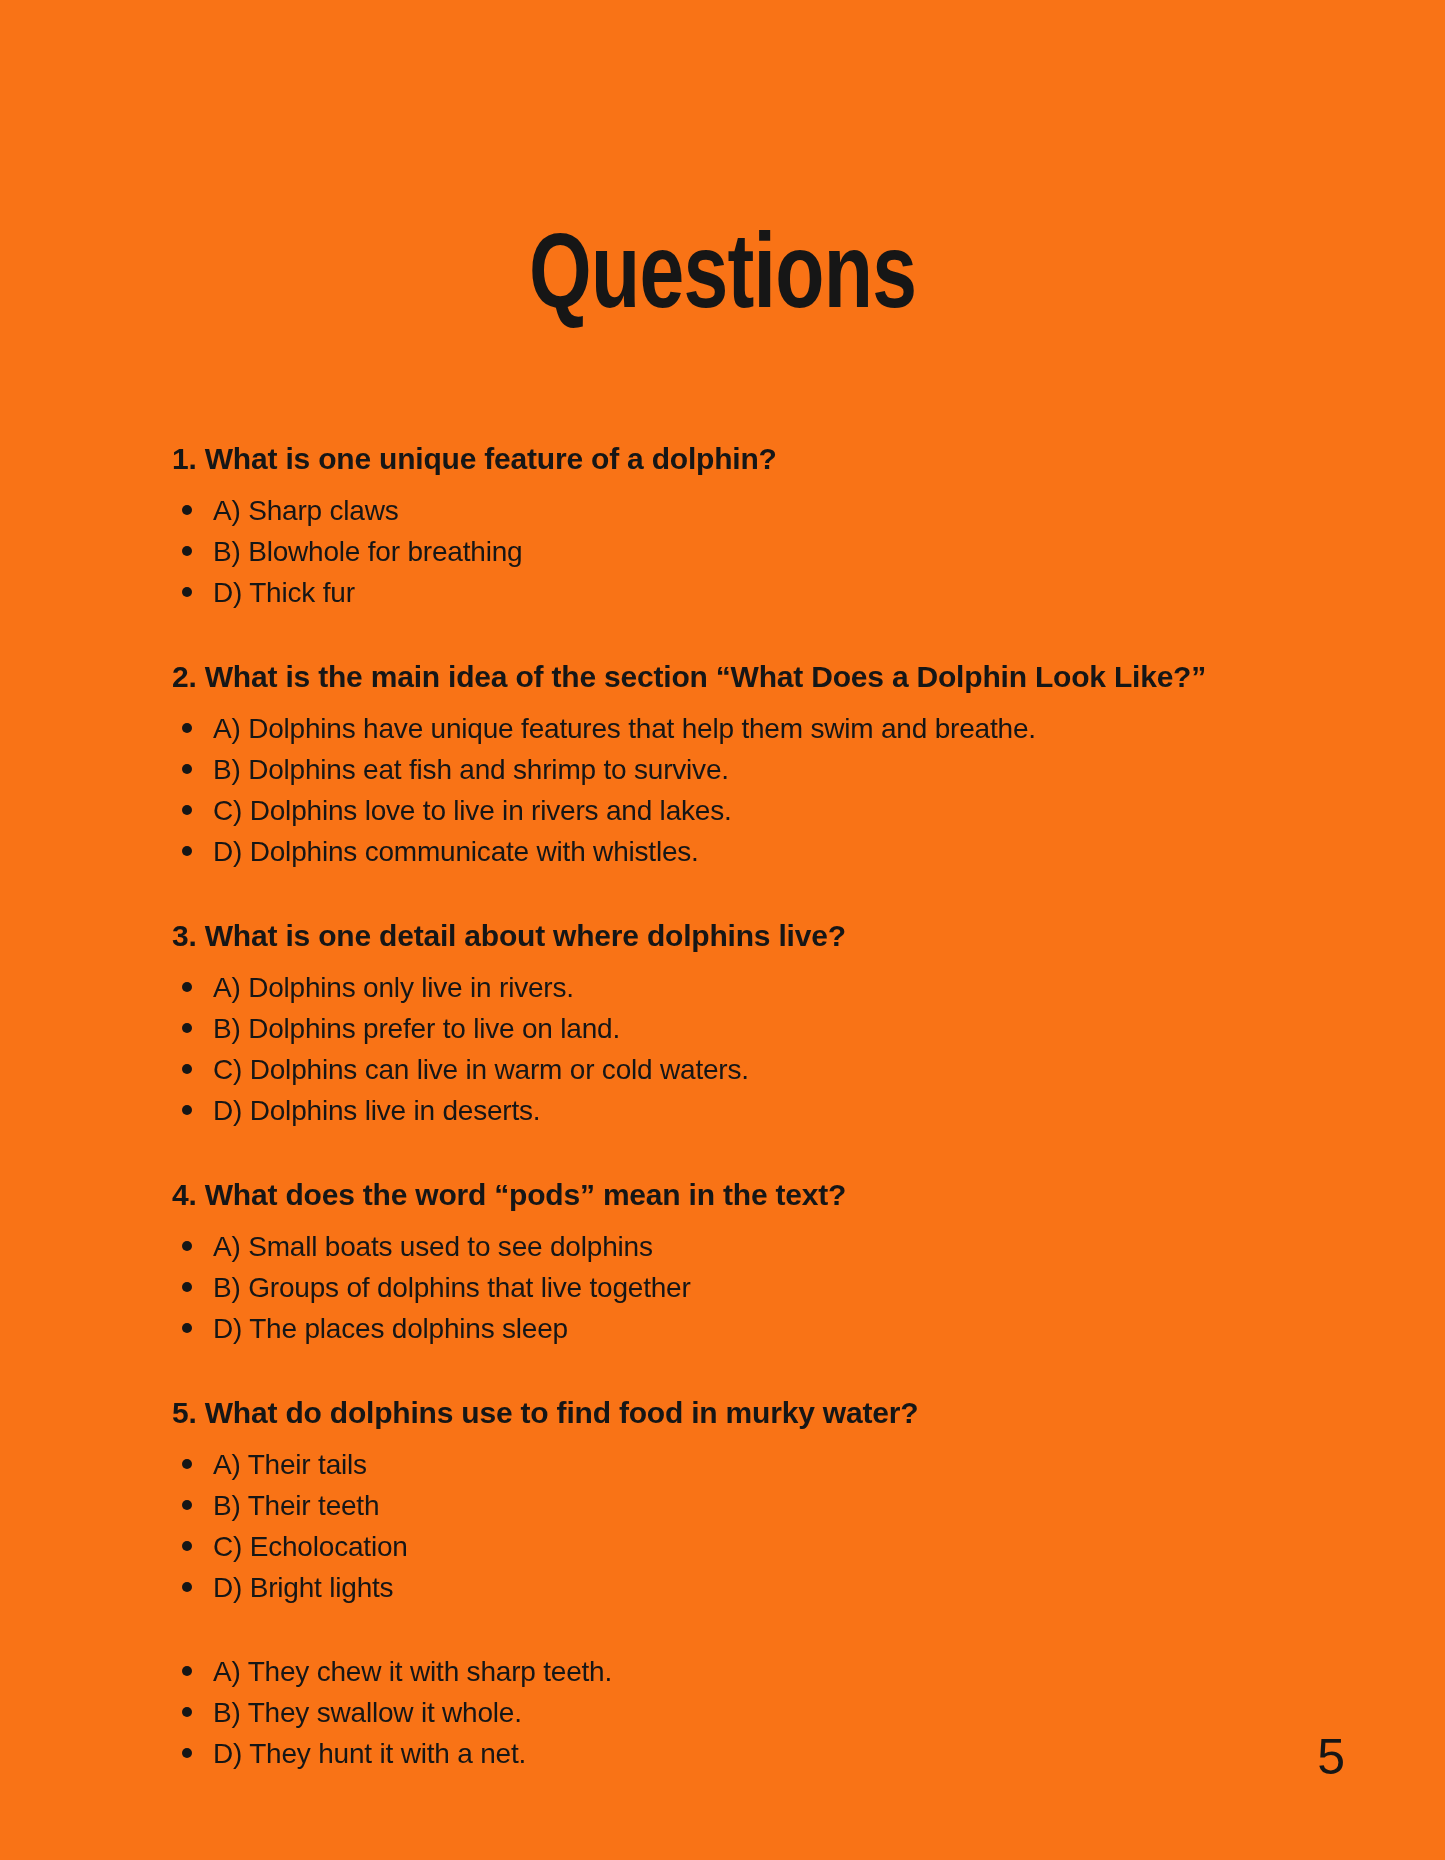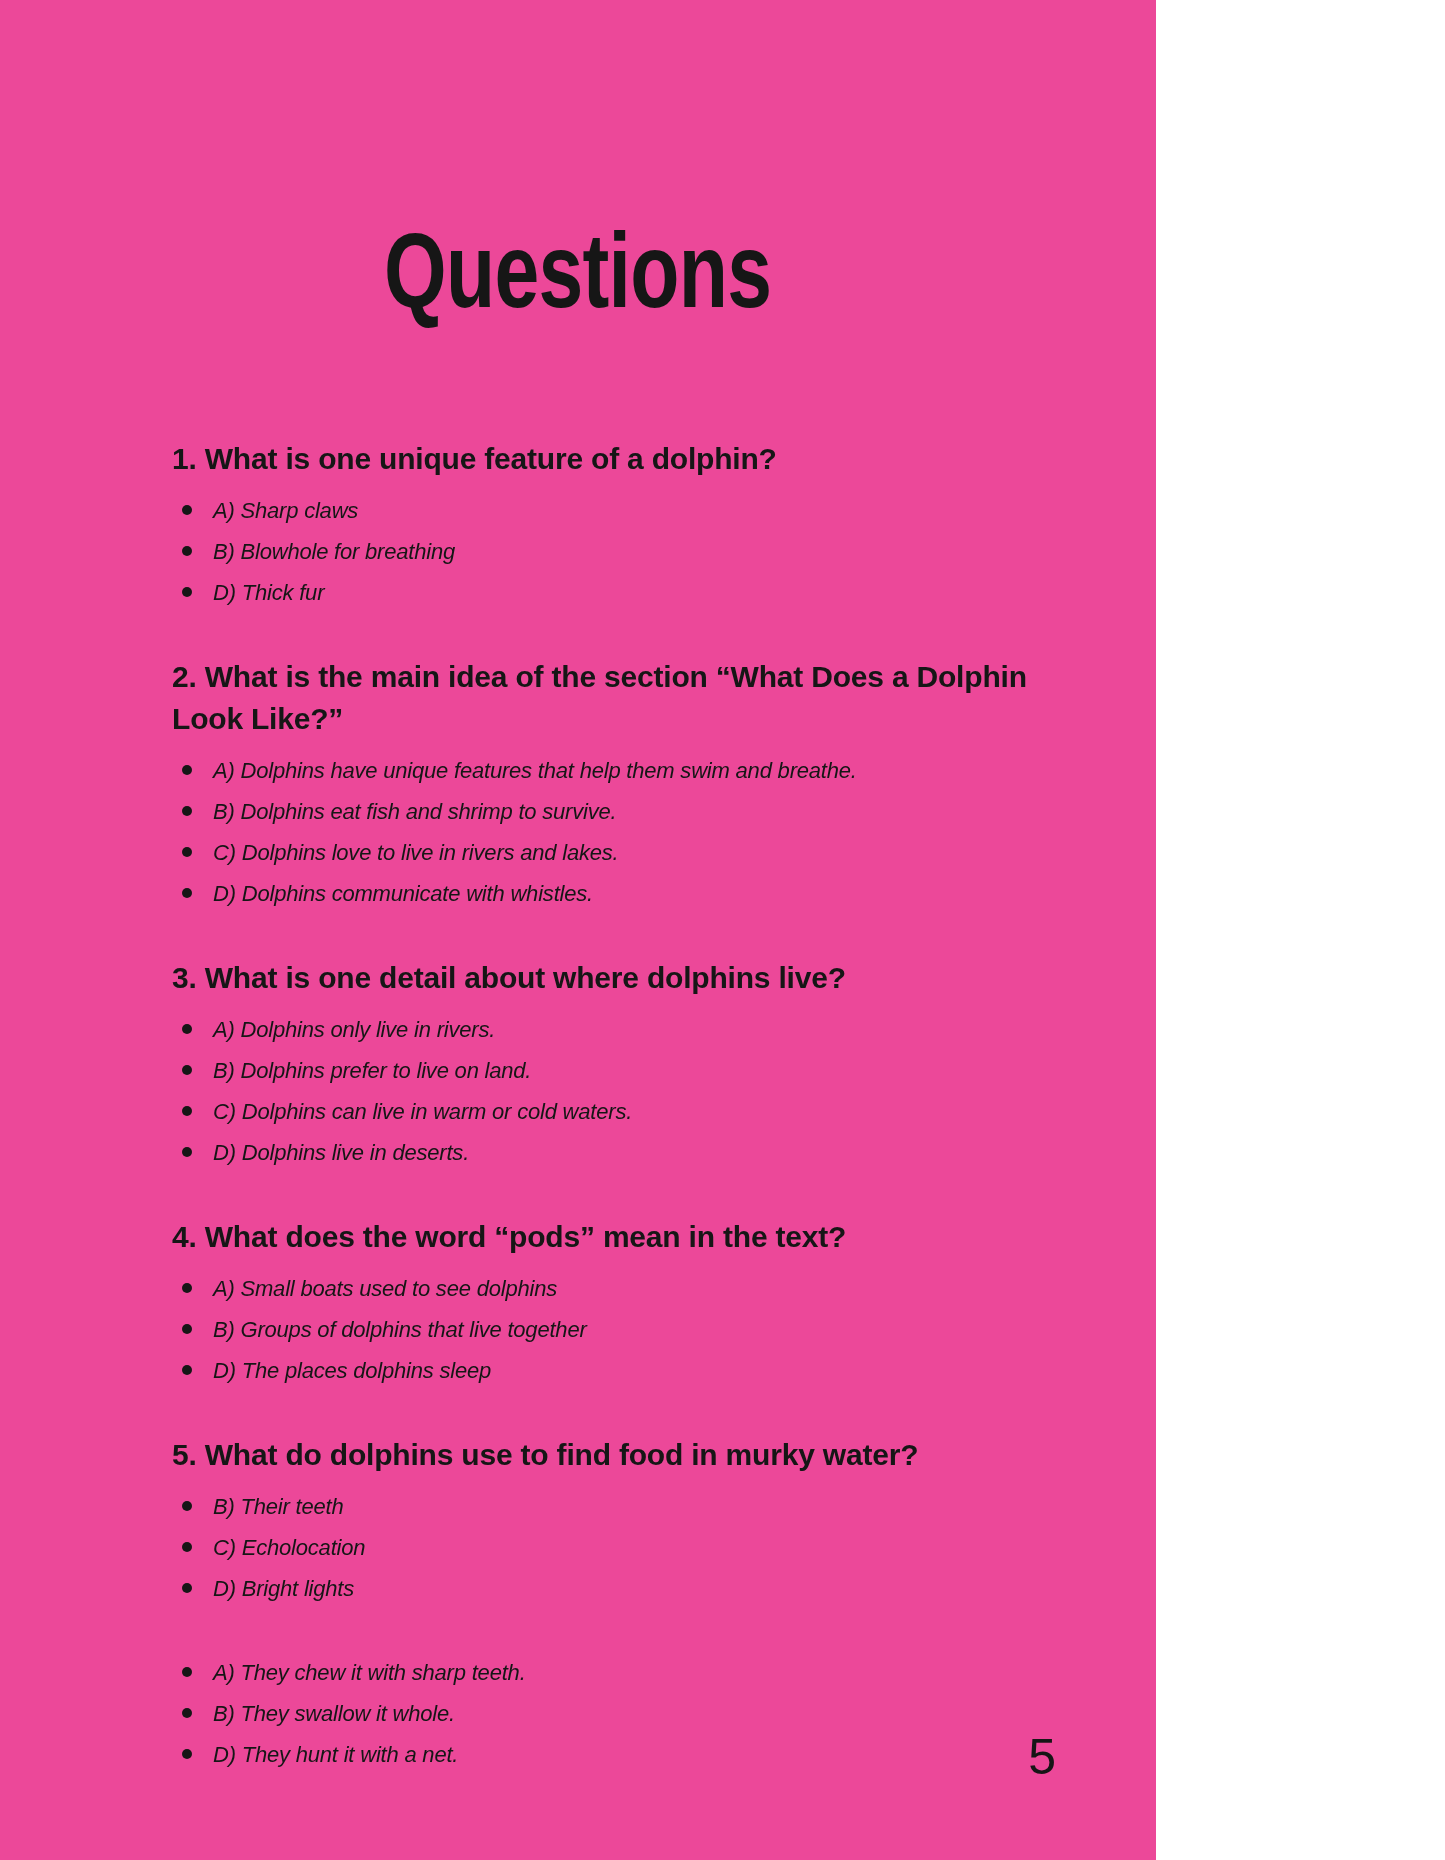--- a/index.html
+++ b/index.html
@@ -2,23 +2,23 @@
 <html><head>
 <meta charset="utf-8">
 <style>
   html, body {
     margin: 0;
     padding: 0;
     background: #ffffff;
   }
   .page {
     position: relative;
-    width: 1156px;
+    width: 1445px;
     height: 1860px;
-    background: #ec4899;
+    background: #f97316;
     color: #161616;
     font-family: "Liberation Sans", sans-serif;
     overflow: hidden;
   }
   .title-wrap {
     margin: 0;
     padding-top: 146px;
     text-align: center;
   }
   .page-title {
@@ -45,25 +45,24 @@
     letter-spacing: -0.2px;
   }
   .options {
     list-style: none;
     margin: 0;
     padding: 0;
   }
   .option {
     position: relative;
     padding-left: 51px;
-    font-size: 22px;
+    font-size: 28px;
     font-weight: 400;
     line-height: 41px;
     letter-spacing: -0.2px;
-    font-style: italic;
   }
   .bullet {
     position: absolute;
     left: 20px;
     top: 15px;
     width: 10px;
     height: 10px;
     border-radius: 50%;
     background: #161616;
   }
@@ -117,20 +116,21 @@
         <h2 class="q-heading">4. What does the word “pods” mean in the text?</h2>
         <ul class="options">
           <li class="option"><span class="bullet"></span><span class="option-text">A) Small boats used to see dolphins</span></li>
           <li class="option"><span class="bullet"></span><span class="option-text">B) Groups of dolphins that live together</span></li>
           <li class="option"><span class="bullet"></span><span class="option-text">D) The places dolphins sleep</span></li>
         </ul>
       </section>
       <section class="question">
         <h2 class="q-heading">5. What do dolphins use to find food in murky water?</h2>
         <ul class="options">
+          <li class="option"><span class="bullet"></span><span class="option-text">A) Their tails</span></li>
           <li class="option"><span class="bullet"></span><span class="option-text">B) Their teeth</span></li>
           <li class="option"><span class="bullet"></span><span class="option-text">C) Echolocation</span></li>
           <li class="option"><span class="bullet"></span><span class="option-text">D) Bright lights</span></li>
         </ul>
       </section>
       <section class="question">
         <ul class="options">
           <li class="option"><span class="bullet"></span><span class="option-text">A) They chew it with sharp teeth.</span></li>
           <li class="option"><span class="bullet"></span><span class="option-text">B) They swallow it whole.</span></li>
           <li class="option"><span class="bullet"></span></li>

